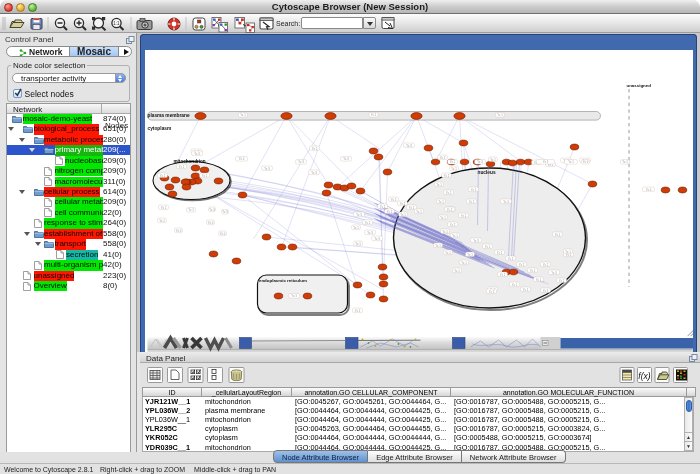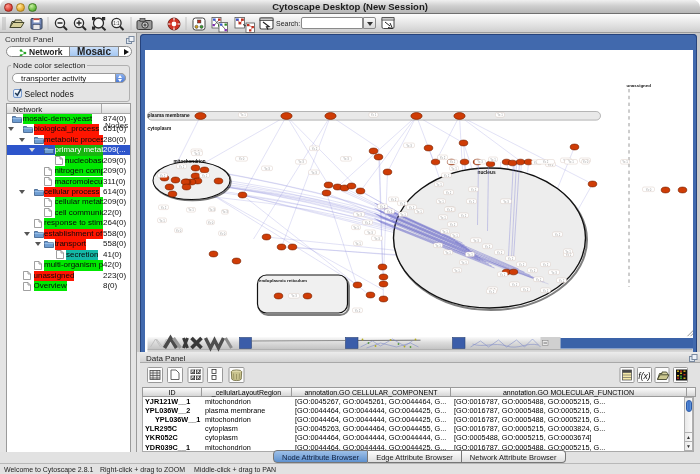--- a/index.html
+++ b/index.html
@@ -4,21 +4,21 @@
 *{box-sizing:border-box;font-family:"Liberation Sans",sans-serif;}
 #win{position:relative;width:700px;height:474px;overflow:hidden;background:#e6e6e6;border-radius:7px 7px 0 0;}
 .abs{position:absolute;}
 
 </style></head><body>
 <div id="win">
 <div class="abs" style="left:0;top:0;width:700px;height:14px;background:linear-gradient(180deg,#f0f0f0,#cfcfcf 45%,#b6b6b6);border-bottom:1px solid #6f6f6f;border-radius:7px 7px 0 0;">
 <div class="abs" style="left:4px;top:2.5px;width:9px;height:9px;border-radius:50%;background:radial-gradient(circle at 35% 30%,#ff9a90,#e0443a 60%,#b02015);border:0.5px solid #9a2a20;"></div>
 <div class="abs" style="left:16px;top:2.5px;width:9px;height:9px;border-radius:50%;background:radial-gradient(circle at 35% 30%,#ffe9a0,#e8b03a 60%,#c08a10);border:0.5px solid #a87d1c;"></div>
 <div class="abs" style="left:28px;top:2.5px;width:9px;height:9px;border-radius:50%;background:radial-gradient(circle at 35% 30%,#c8f0a0,#6cbe43 60%,#3a8a20);border:0.5px solid #3f7d23;"></div>
-<div class="abs" style="left:0;top:0;width:700px;height:14px;text-align:center;font-size:9.5px;font-weight:bold;color:#1c1c1c;line-height:14px;">Cytoscape Desktop (New Session)</div>
+<div class="abs" style="left:0;top:0;width:700px;height:14px;text-align:center;font-size:9.5px;font-weight:bold;color:#1c1c1c;line-height:14px;">Cytoscape Browser (New Session)</div>
 </div>
 <div class="abs" style="left:0;top:14px;width:700px;height:19px;background:linear-gradient(180deg,#fdfdfd,#dddddd 70%,#cfcfcf);border-bottom:1px solid #9c9c9c;">
 <svg width="700" height="19" viewBox="0 0 700 19">
 <g>
 <line x1="3" y1="3" x2="3" y2="16" stroke="#b5b5b5"></line>
           <line x1="5" y1="3" x2="5" y2="16" stroke="#b5b5b5"></line>
 
 <path d="M10,13.5 L12,7.5 L15,7.5 L15,6 L21,6 L22,7.5 L22,9" fill="#ded8ae" stroke="#44462e" stroke-width="1"></path>
 <path d="M10,13.5 L13,8.5 L24,8.5 L21,13.5 Z" fill="#d6cf9a" stroke="#44462e" stroke-width="1"></path>
 
@@ -820,21 +820,21 @@
 <span style="position:absolute;left:153px;">[GO:0045267, GO:0045261, GO:0044464, G...</span>
 <span style="position:absolute;left:312px;">[GO:0016787, GO:0005488, GO:0005215, G...</span>
 </div>
       <div style="position:absolute;left:2px;top:53.7px;width:690px;height:9.2px;font-size:7.3px;line-height:9.2px;white-space:nowrap;">
 <span style="position:absolute;left:3px;font-weight:bold;">YPL036W__2</span>
 <span style="position:absolute;left:63px;">plasma membrane</span>
 <span style="position:absolute;left:153px;">[GO:0044464, GO:0044444, GO:0044425, G...</span>
 <span style="position:absolute;left:312px;">[GO:0016787, GO:0005488, GO:0005215, G...</span>
 </div>
       <div style="position:absolute;left:2px;top:62.9px;width:690px;height:9.2px;font-size:7.3px;line-height:9.2px;white-space:nowrap;">
-<span style="position:absolute;left:3px;font-weight:bold;margin-left:10px;">YPL036W__1</span>
+<span style="position:absolute;left:3px;font-weight:normal;">YPL036W__1</span>
 <span style="position:absolute;left:63px;">mitochondrion</span>
 <span style="position:absolute;left:153px;">[GO:0044464, GO:0044444, GO:0044425, G...</span>
 <span style="position:absolute;left:312px;">[GO:0016787, GO:0005488, GO:0005215, G...</span>
 </div>
       <div style="position:absolute;left:2px;top:72.1px;width:690px;height:9.2px;font-size:7.3px;line-height:9.2px;white-space:nowrap;">
 <span style="position:absolute;left:3px;font-weight:bold;">YLR295C</span>
 <span style="position:absolute;left:63px;">cytoplasm</span>
 <span style="position:absolute;left:153px;">[GO:0045263, GO:0044464, GO:0044455, G...</span>
 <span style="position:absolute;left:312px;">[GO:0016787, GO:0005215, GO:0003824, G...</span>
 </div>

